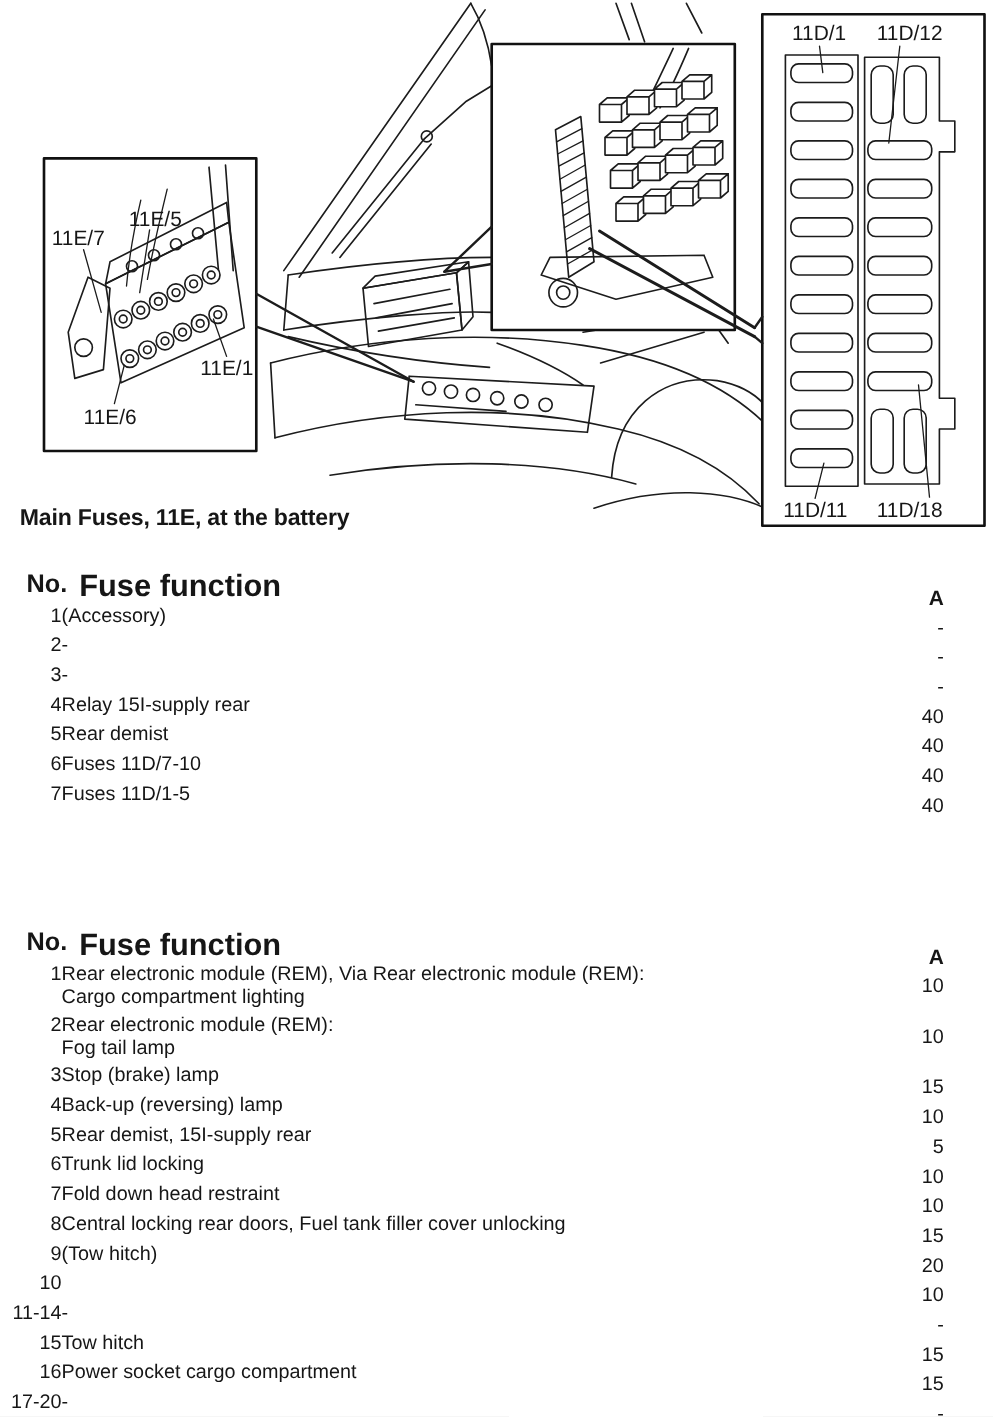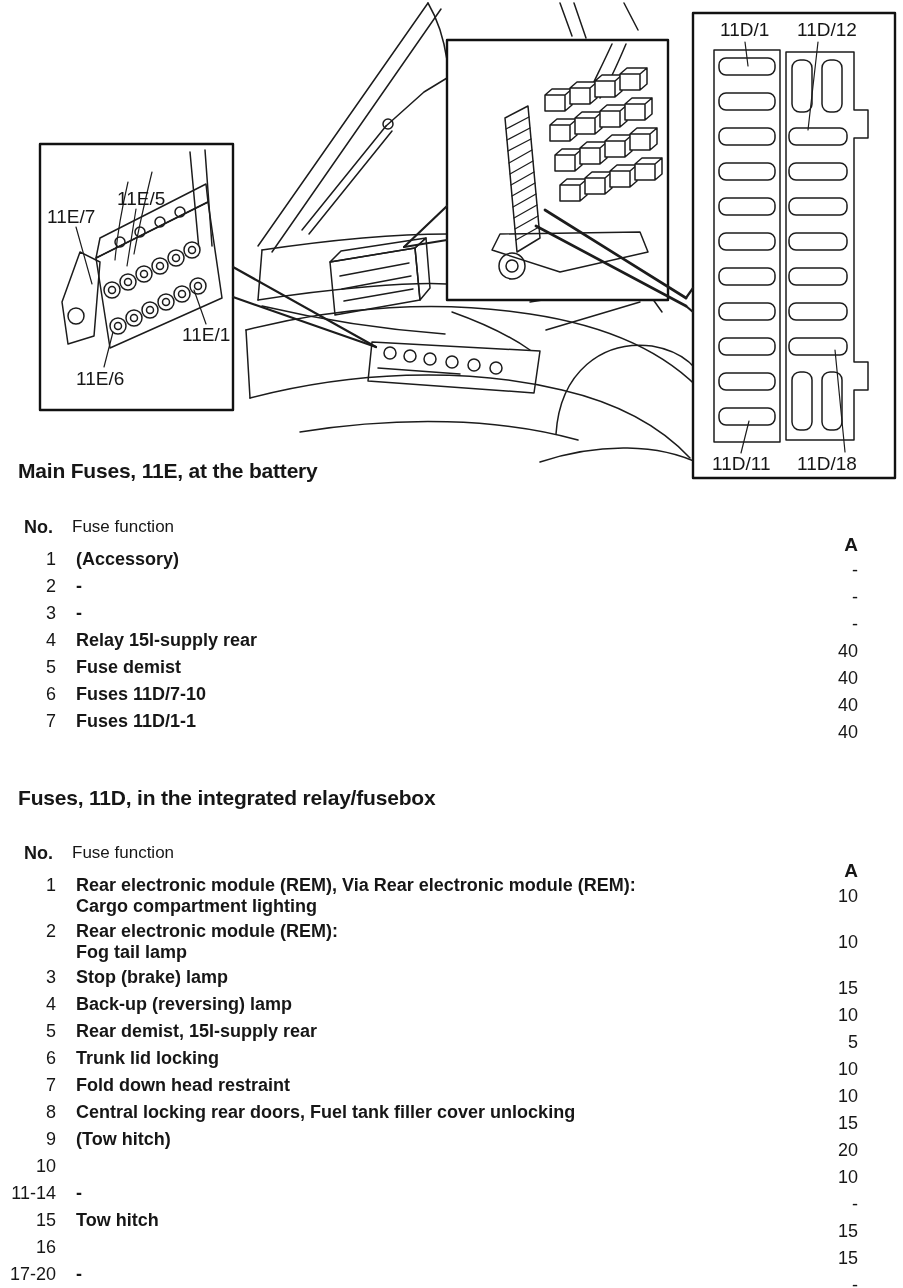--- a/index.html
+++ b/index.html
@@ -17,28 +17,28 @@
   }
   .art .frame{fill:#ffffff;stroke:#111111;stroke-width:2.4;}
   .art .wf{fill:#ffffff;}
   .art .thick{stroke-width:2.2;}
   .art .xthick{stroke-width:2.7;}
   .art .thin{stroke-width:1.2;}
   .art text{fill:#161616;stroke:none;font-size:19px;font-family:inherit;}
   
   .h1{position:absolute;left:18px;font-size:21px;font-weight:700;letter-spacing:-0.2px;white-space:nowrap;}
   
-  .thead-no{position:absolute;left:24px;font-size:18px;font-weight:700;}
-  .thead-fn{position:absolute;left:72px;font-size:17px;font-weight:400;}
+  .thead-no{position:absolute;left:24px;font-size:23px;font-weight:700;}
+  .thead-fn{position:absolute;left:72px;font-size:28px;font-weight:700;}
   .thead-a{position:absolute;right:45px;width:70px;text-align:right;font-size:19px;font-weight:700;}
   .tbl{position:absolute;left:0;width:903px;font-size:18px;}
   .trow{position:relative;height:27px;}
   .trow.tall{height:46px;}
   .tno{position:absolute;left:0;top:0;width:56px;text-align:right;}
-  .tfn{position:absolute;left:76px;top:0;line-height:21px;white-space:pre-line;font-weight:bold;}
+  .tfn{position:absolute;left:56px;top:0;line-height:21px;white-space:pre-line;}
   .tamp{position:absolute;right:45px;top:11px;width:70px;text-align:right;}
 </style>
 </head>
 <body>
 
 <div class="page">
 
   <svg class="art" width="903" height="486" viewBox="0 0 903 486">
 
     <g>
@@ -236,36 +236,35 @@
       <span class="tfn">-</span>
       <span class="tamp">-</span>
     </div>
     <div class="trow">
       <span class="tno">4</span>
       <span class="tfn">Relay 15I-supply rear</span>
       <span class="tamp">40</span>
     </div>
     <div class="trow">
       <span class="tno">5</span>
-      <span class="tfn">Fuse demist</span>
+      <span class="tfn">Rear demist</span>
       <span class="tamp">40</span>
     </div>
     <div class="trow">
       <span class="tno">6</span>
       <span class="tfn">Fuses 11D/7-10</span>
       <span class="tamp">40</span>
     </div>
     <div class="trow">
       <span class="tno">7</span>
-      <span class="tfn">Fuses 11D/1-1</span>
+      <span class="tfn">Fuses 11D/1-5</span>
       <span class="tamp">40</span>
     </div>
   </div>
 
-  <div class="h1" style="top:786px">Fuses, 11D, in the integrated relay/fusebox</div>
 
   <div class="thead-no" style="top:843px">No.</div>
   <div class="thead-fn" style="top:843px">Fuse function</div>
   <div class="thead-a" style="top:860px">A</div>
 
   <div class="tbl" style="top:875px">
     <div class="trow tall">
       <span class="tno">1</span>
       <span class="tfn">Rear electronic module (REM), Via Rear electronic module (REM):
 Cargo compartment lighting</span>
@@ -321,20 +320,21 @@
       <span class="tfn">-</span>
       <span class="tamp">-</span>
     </div>
     <div class="trow">
       <span class="tno">15</span>
       <span class="tfn">Tow hitch</span>
       <span class="tamp">15</span>
     </div>
     <div class="trow">
       <span class="tno">16</span>
+      <span class="tfn">Power socket cargo compartment</span>
       <span class="tamp">15</span>
     </div>
     <div class="trow">
       <span class="tno">17-20</span>
       <span class="tfn">-</span>
       <span class="tamp">-</span>
     </div>
   </div>
 
 </div>

